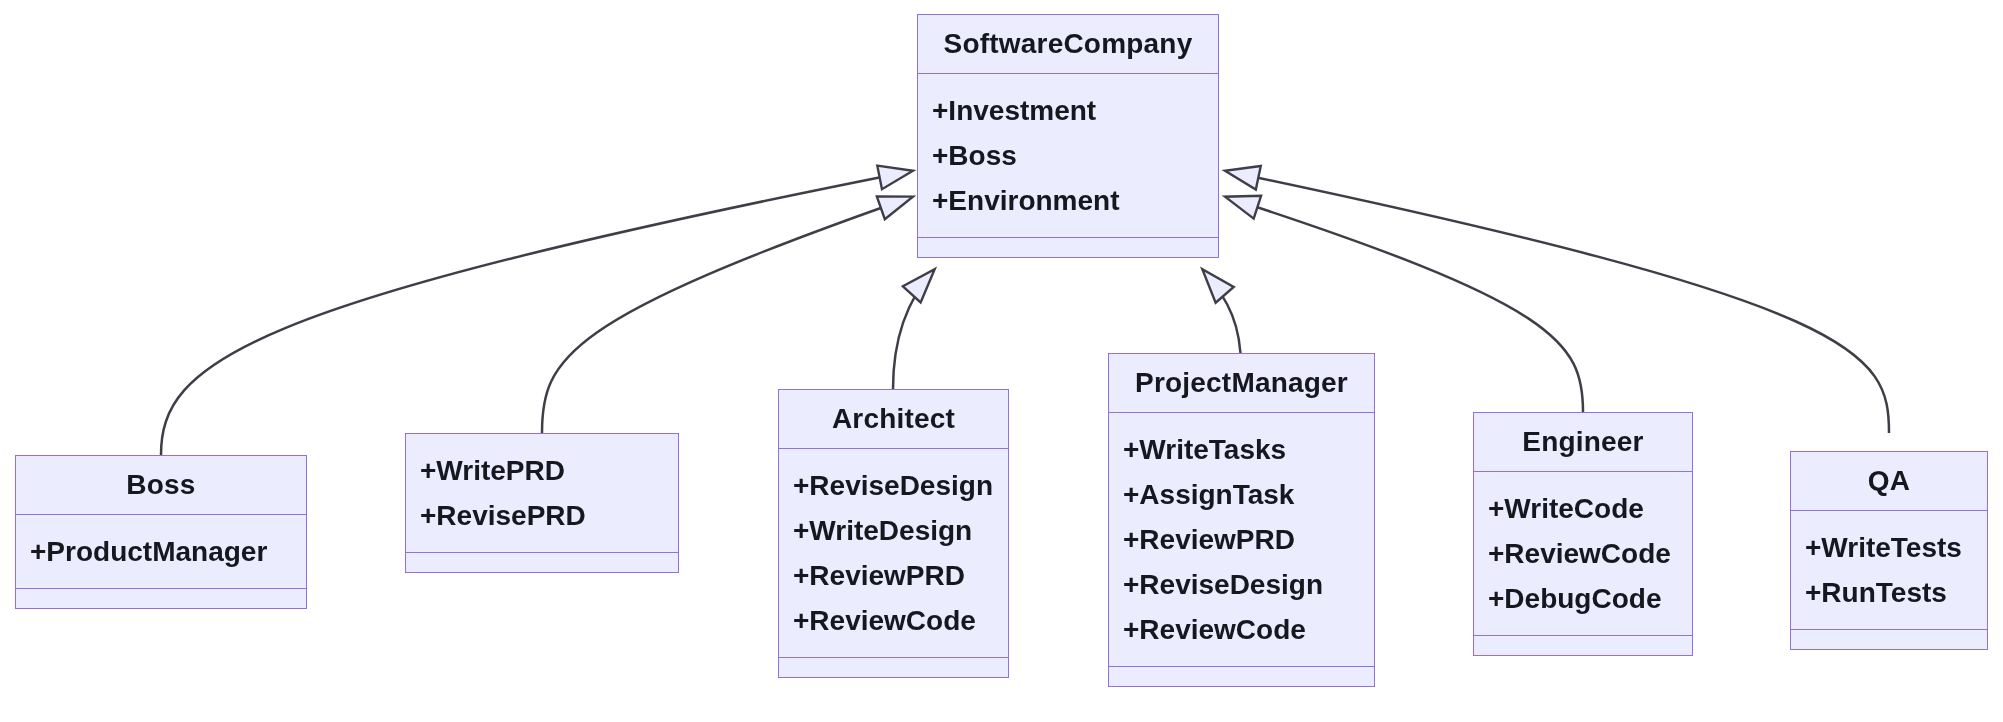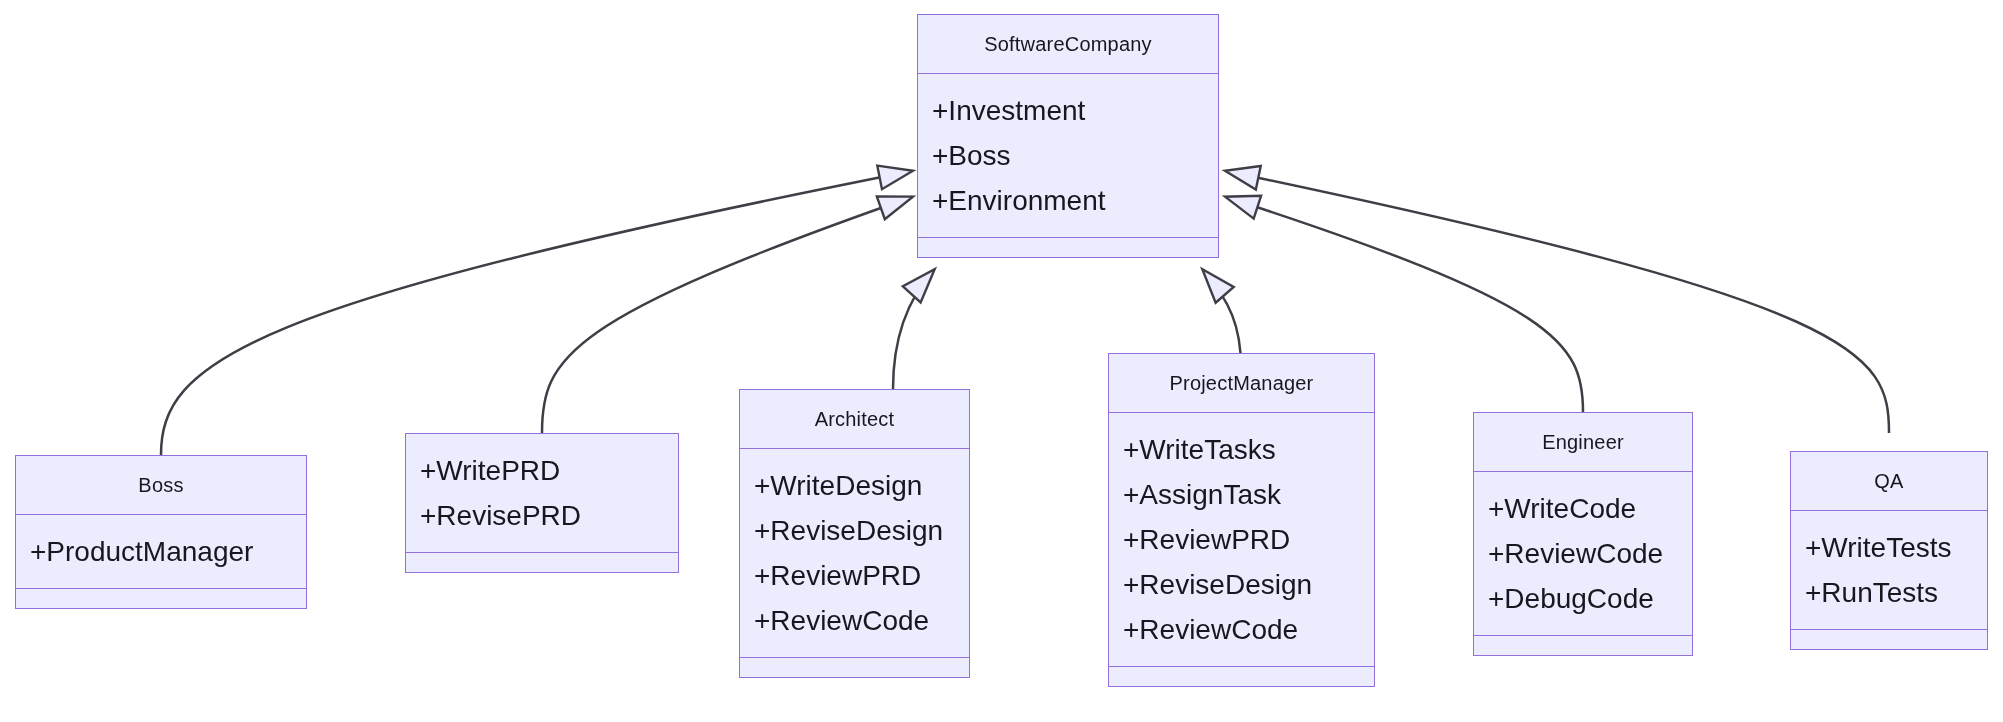--- a/index.html
+++ b/index.html
@@ -28,29 +28,30 @@
     border: 1.7px solid #9370DB;
     color: #17171f;
     box-sizing: content-box;
   }
   .uml-title {
     height: 58px;
     border-bottom: 1.7px solid #9370DB;
     display: flex;
     align-items: center;
     justify-content: center;
-    font-weight: 400;
-    font-size: 20px;
+    font-weight: 700;
+    font-size: 28px;
     letter-spacing: 0.2px;
   }
   .uml-attrs {
     border-bottom: 1.7px solid #9370DB;
     padding: 14px 8px 14px 14px;
     font-size: 28px;
     line-height: 45px;
+    font-weight: bold;
   }
   .uml-methods {
     height: 19px;
   }
 </style>
 </head>
 <body>
 
 <div class="canvas">
 
@@ -89,25 +90,25 @@
   </div>
 
   <div class="uml-class" style="left:405px; top:433px; width:272px">
     <div class="uml-attrs">
       <div>+WritePRD</div>
       <div>+RevisePRD</div>
     </div>
     <div class="uml-methods"></div>
   </div>
 
-  <div class="uml-class" style="left:739px; top:389px; width:229px">
+  <div class="uml-class" style="left:778px; top:389px; width:229px">
     <div class="uml-title">Architect</div>
     <div class="uml-attrs">
+      <div>+ReviseDesign</div>
       <div>+WriteDesign</div>
-      <div>+ReviseDesign</div>
       <div>+ReviewPRD</div>
       <div>+ReviewCode</div>
     </div>
     <div class="uml-methods"></div>
   </div>
 
   <div class="uml-class" style="left:1108px; top:353px; width:265px">
     <div class="uml-title">ProjectManager</div>
     <div class="uml-attrs">
       <div>+WriteTasks</div>

